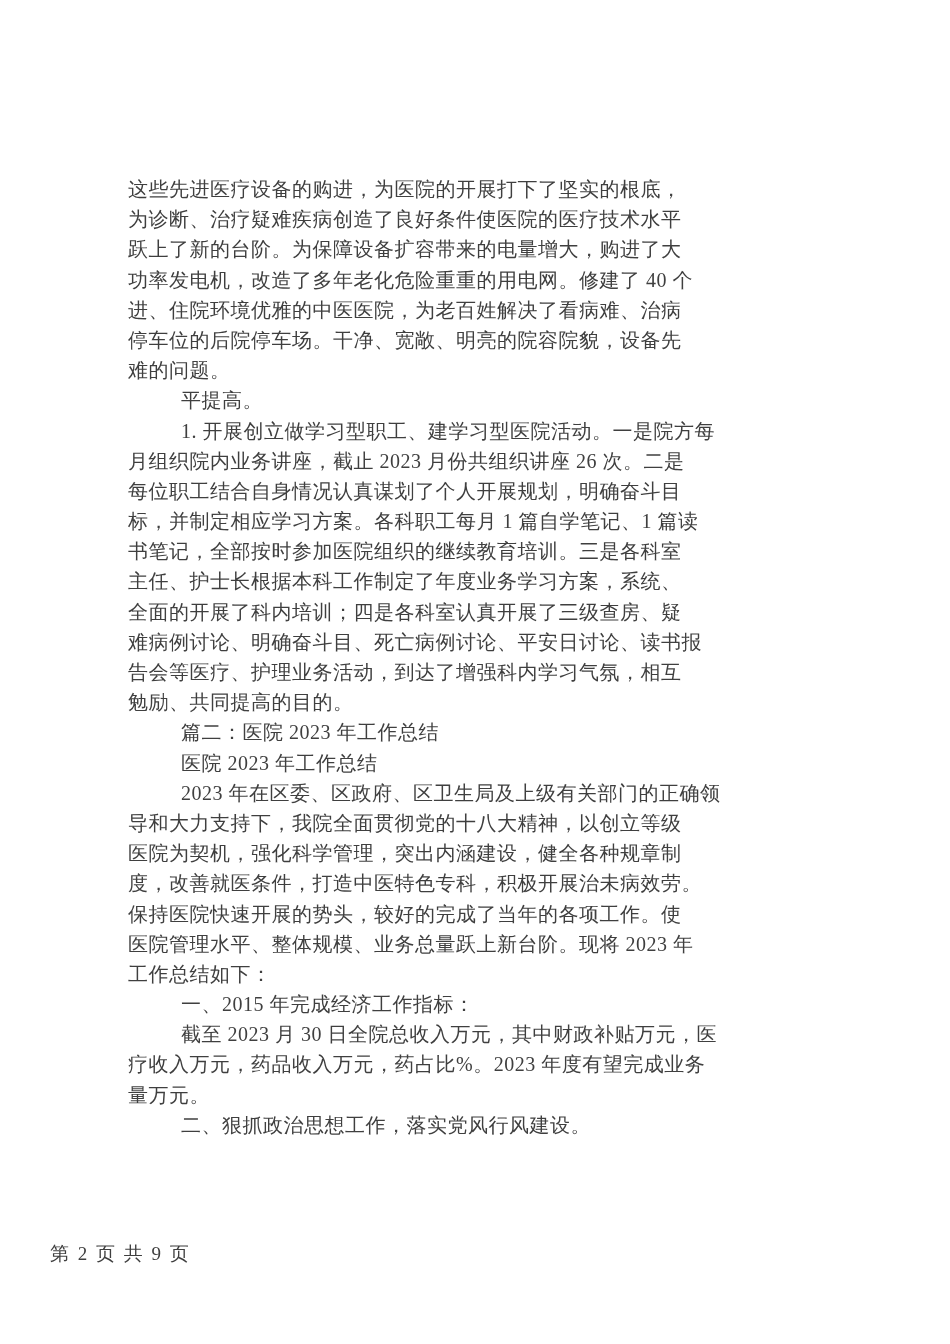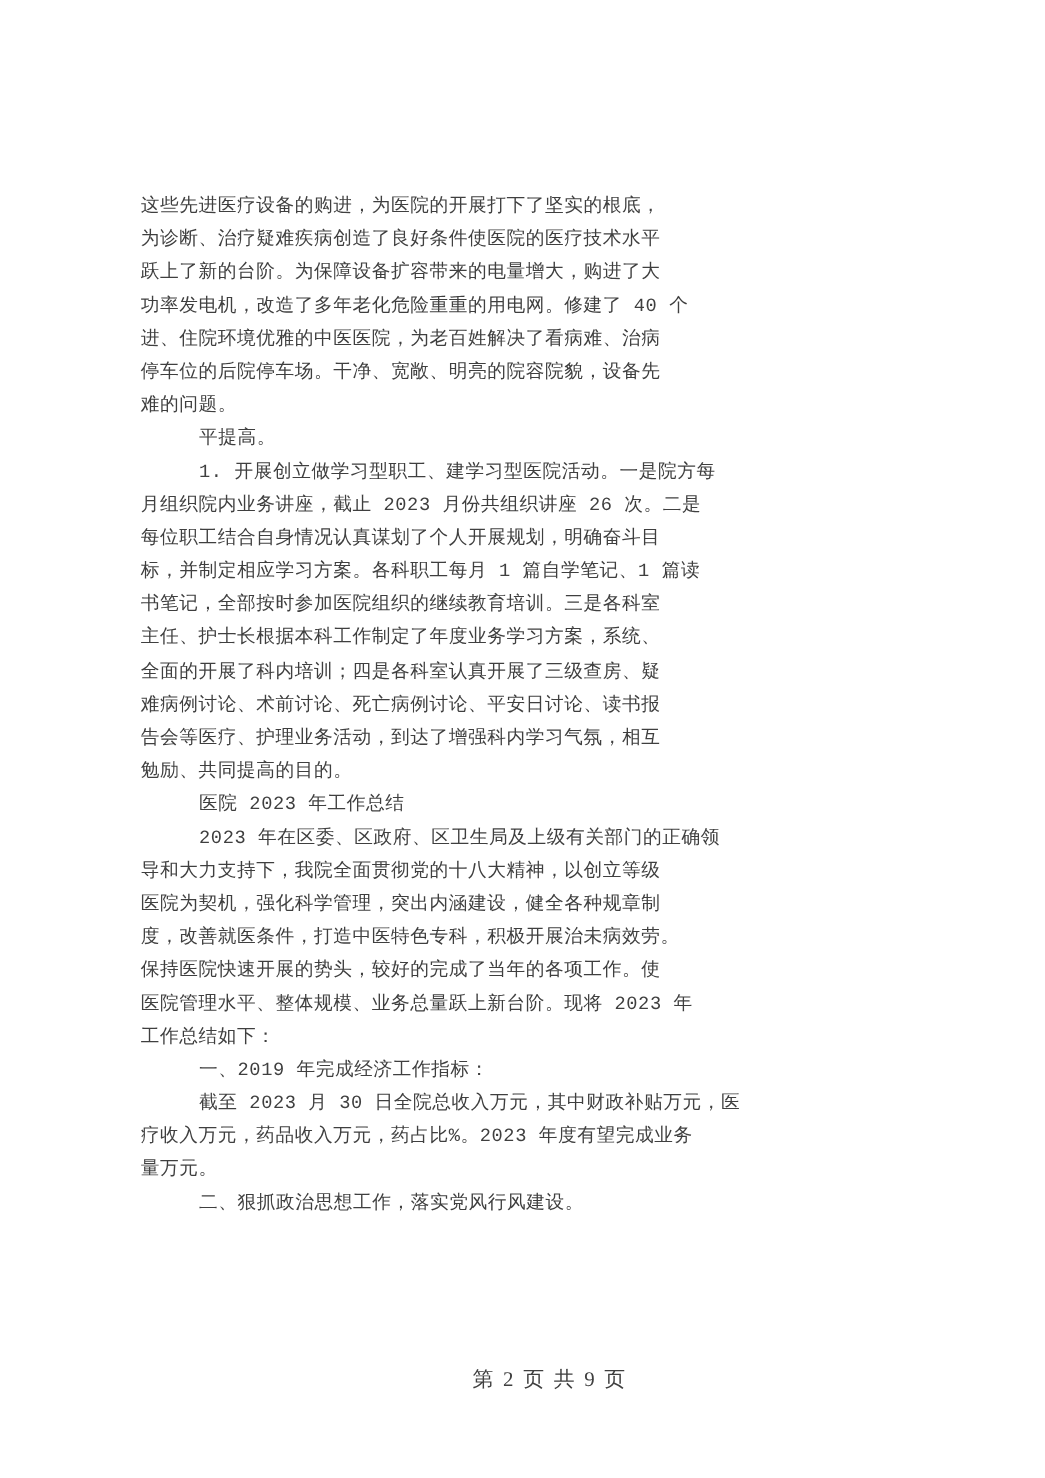--- a/index.html
+++ b/index.html
@@ -14,42 +14,40 @@
     background: #ffffff;
     overflow: hidden;
     font-family: "Liberation Serif", "DejaVu Serif", serif;
   }
   .text-block {
     position: absolute;
     left: 128px;
     top: 174px;
     width: 702px;
     color: #3f3f3f;
-    font-size: 17px;
+    font-size: 20px;
     line-height: 30.2px;
     letter-spacing: 0.5px;
-    font-family: Liberation Mono, monospace;
   }
   .para {
     margin: 0;
     padding: 0;
   }
   .line {
     height: 30.2px;
     white-space: pre;
   }
   .para.indent .line:first-child {
     text-indent: 53px;
   }
   .footer {
     position: absolute;
     left: 50px;
     right: 0;
     top: 1241px;
-    text-align: center;
     font-size: 19px;
     letter-spacing: 2px;
     color: #3f3f3f;
   }
 </style>
 </head>
 <body>
 
 <div class="page">
   <div class="text-block" id="doc-body">
@@ -66,38 +64,41 @@
         <div class="line">平提高。</div>
       </div>
       <div class="para indent">
         <div class="line">1. 开展创立做学习型职工、建学习型医院活动。一是院方每</div>
         <div class="line">月组织院内业务讲座，截止 2023 月份共组织讲座 26 次。二是</div>
         <div class="line">每位职工结合自身情况认真谋划了个人开展规划，明确奋斗目</div>
         <div class="line">标，并制定相应学习方案。各科职工每月 1 篇自学笔记、1 篇读</div>
         <div class="line">书笔记，全部按时参加医院组织的继续教育培训。三是各科室</div>
         <div class="line">主任、护士长根据本科工作制定了年度业务学习方案，系统、</div>
         <div class="line">全面的开展了科内培训；四是各科室认真开展了三级查房、疑</div>
-        <div class="line">难病例讨论、术前讨论、死亡病例讨论、平安日讨论、读书报</div>
+        <div class="line">难病例讨论、明确奋斗目、死亡病例讨论、平安日讨论、读书报</div>
         <div class="line">告会等医疗、护理业务活动，到达了增强科内学习气氛，相互</div>
         <div class="line">勉励、共同提高的目的。</div>
+      </div>
+      <div class="para indent">
+        <div class="line">篇二：医院 2023 年工作总结</div>
       </div>
       <div class="para indent">
         <div class="line">医院 2023 年工作总结</div>
       </div>
       <div class="para indent">
         <div class="line">2023 年在区委、区政府、区卫生局及上级有关部门的正确领</div>
         <div class="line">导和大力支持下，我院全面贯彻党的十八大精神，以创立等级</div>
         <div class="line">医院为契机，强化科学管理，突出内涵建设，健全各种规章制</div>
         <div class="line">度，改善就医条件，打造中医特色专科，积极开展治未病效劳。</div>
         <div class="line">保持医院快速开展的势头，较好的完成了当年的各项工作。使</div>
         <div class="line">医院管理水平、整体规模、业务总量跃上新台阶。现将 2023 年</div>
         <div class="line">工作总结如下：</div>
       </div>
       <div class="para indent">
-        <div class="line">一、2019 年完成经济工作指标：</div>
+        <div class="line">一、2015 年完成经济工作指标：</div>
       </div>
       <div class="para indent">
         <div class="line">截至 2023 月 30 日全院总收入万元，其中财政补贴万元，医</div>
         <div class="line">疗收入万元，药品收入万元，药占比%。2023 年度有望完成业务</div>
         <div class="line">量万元。</div>
       </div>
       <div class="para indent">
         <div class="line">二、狠抓政治思想工作，落实党风行风建设。</div>
       </div>
     </div>

